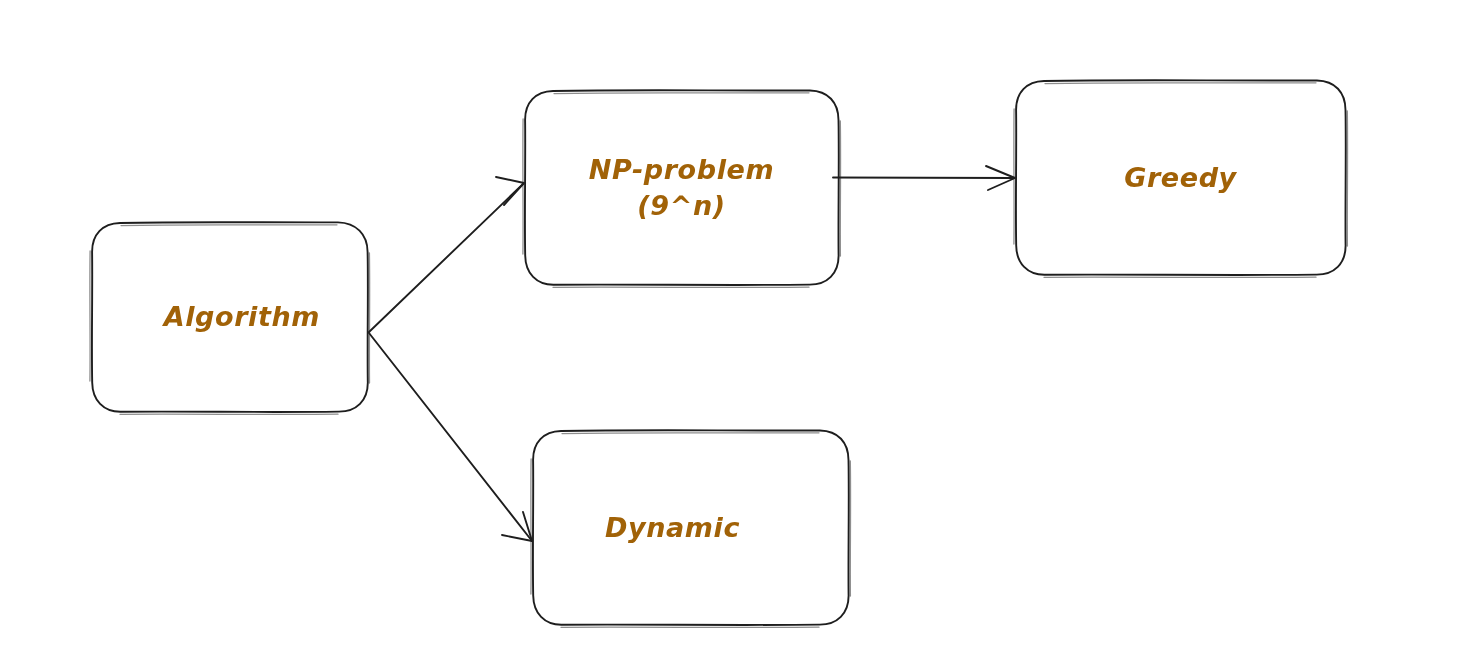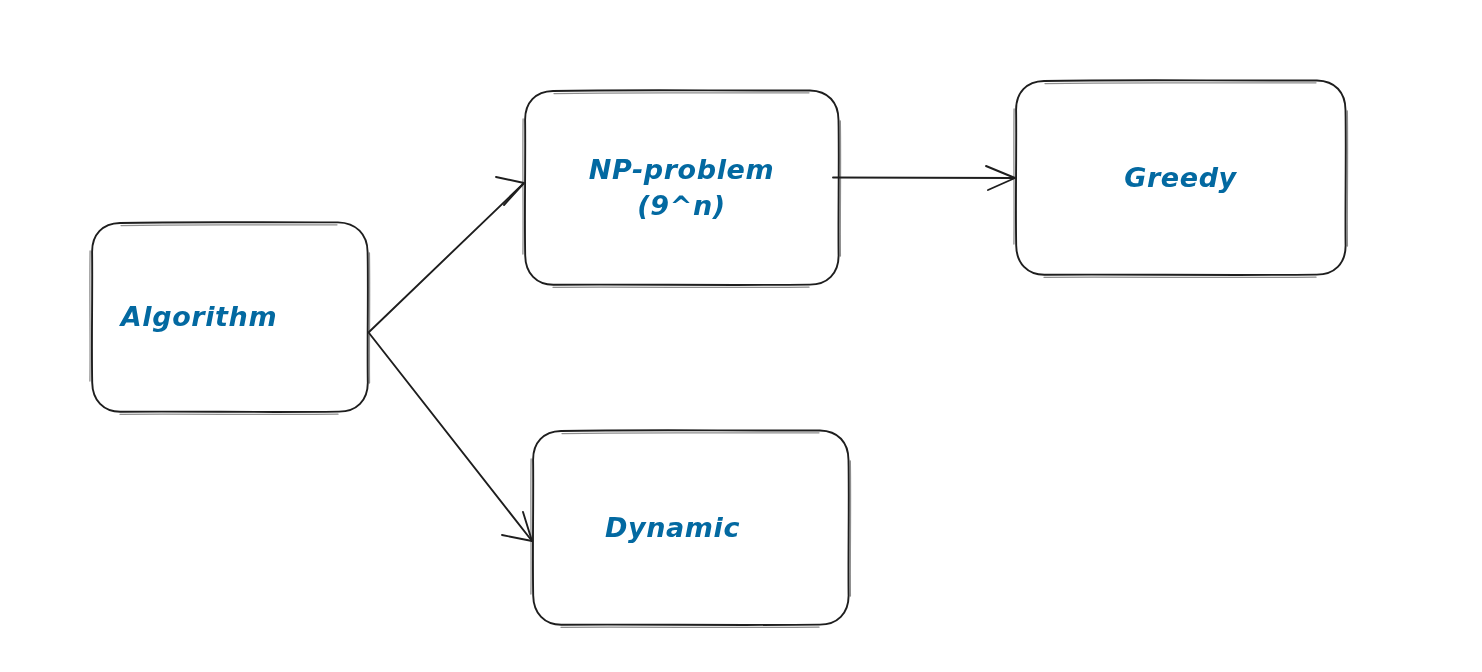--- a/index.html
+++ b/index.html
@@ -27,21 +27,21 @@
     flex-direction: column;
     align-items: center;
     justify-content: center;
     text-align: center;
     font-family: "DejaVu Sans", sans-serif;
     font-style: italic;
     font-weight: 600;
     font-size: 27px;
     line-height: 1.32;
     letter-spacing: 0.6px;
-    color: #0369a1;
+    color: #a16207;
     pointer-events: none;
     white-space: pre;
   }
   .node-label span { display: block; }
 </style>
 </head>
 <body>
 
 <svg id="canvas" viewBox="0 0 1482 672" xmlns="http://www.w3.org/2000/svg">
 
@@ -114,21 +114,21 @@
     <path d="M369 333 L 532 541" fill="none" stroke="#1e1e1e" stroke-width="1.9" stroke-linecap="round"></path>
     <path d="M502 535 L 532 541 M523 512 L 532 541" fill="none" stroke="#1e1e1e" stroke-width="1.9" stroke-linecap="round" stroke-linejoin="round"></path>
   </g>
 
   <g>
     <path d="M833 177.5 L 1014 178" fill="none" stroke="#1e1e1e" stroke-width="1.9" stroke-linecap="round"></path>
     <path d="M986 166 L 1015 178 M988 190 L 1015 178" fill="none" stroke="#1e1e1e" stroke-width="1.9" stroke-linecap="round" stroke-linejoin="round"></path>
   </g>
 </svg>
 
-<div class="node-label" style="left:87px; top:222px; width:224px; height:190px;">
+<div class="node-label" style="left:96px; top:222px; width:224px; height:190px;align-items:flex-end;">
   <span>Algorithm</span>
 </div>
 
 <div class="node-label" style="left:525px; top:90px; width:313px; height:195px;">
   <span>NP-problem</span>
   <span>(9^n)</span>
 </div>
 
 <div class="node-label" style="left:1016px; top:80px; width:329px; height:195px;">
   <span>Greedy</span>

